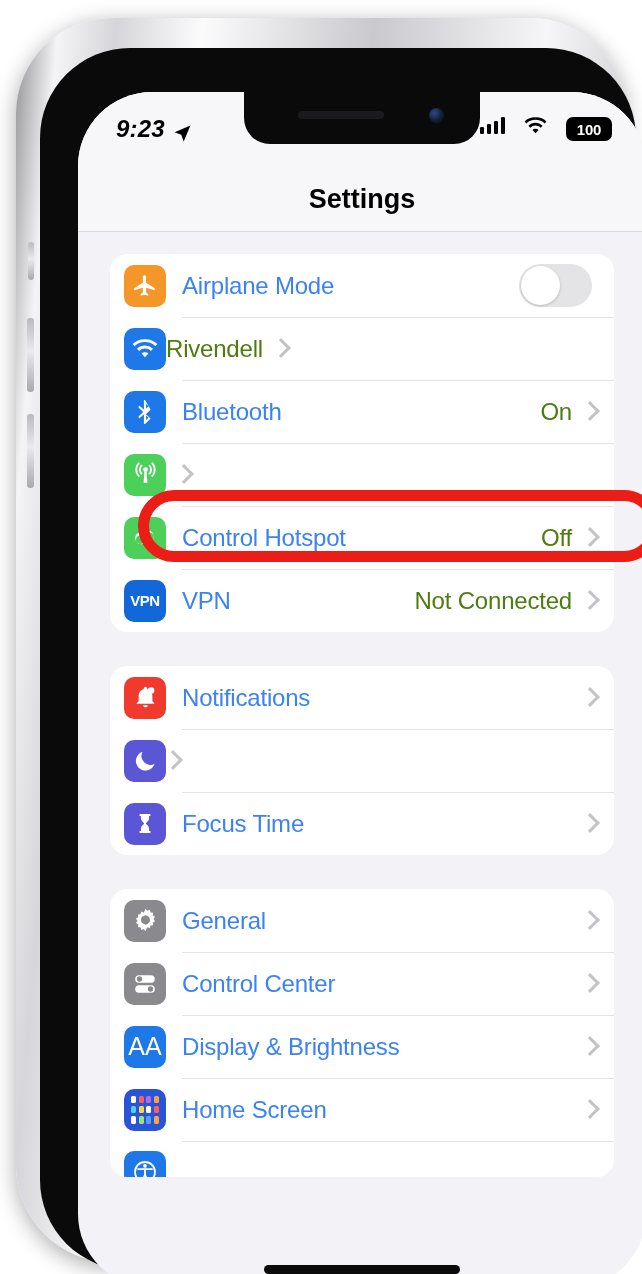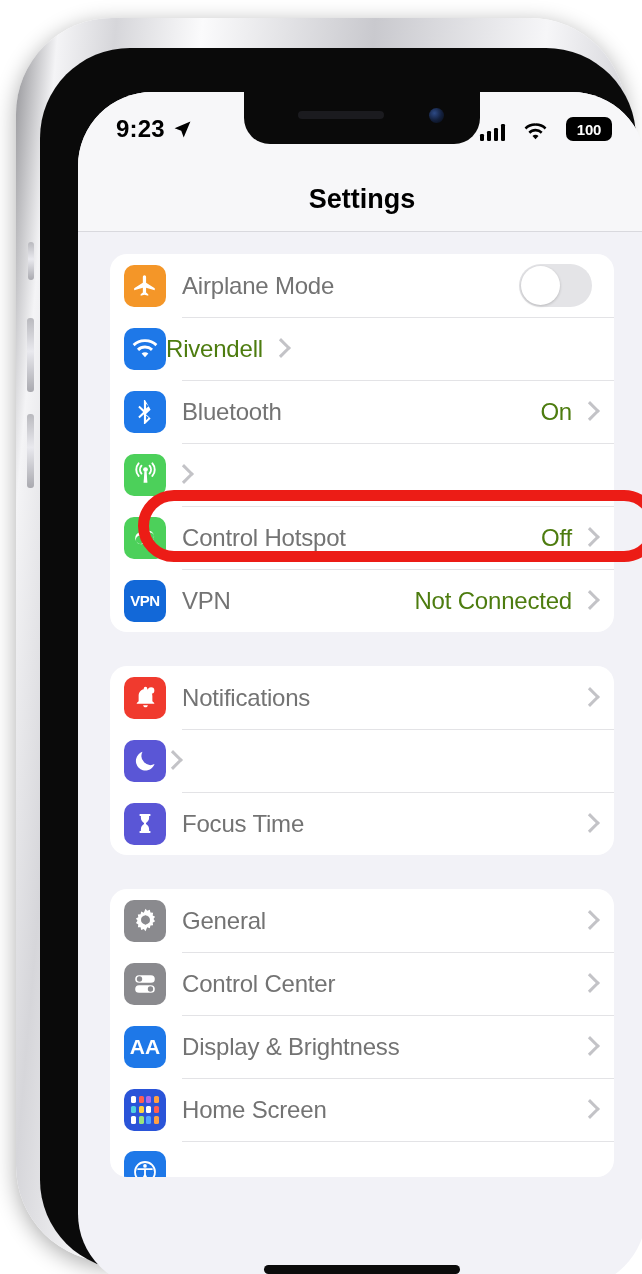--- a/index.html
+++ b/index.html
@@ -60,23 +60,23 @@
   .btn-voldn { left: 11px; top: 396px;  width: 7px; height: 74px; }
   .btn-power { right: 11px; top: 352px; width: 7px; height: 118px; }
 
   
   .status-bar {
     position: absolute; left: 0; top: 0; width: 100%; height: 58px;
     display: flex; align-items: center; justify-content: space-between;
     padding: 16px 34px 0 38px;
     z-index: 30;
   }
-  .status-left { display: flex; align-items: center; gap: 8px; }
+  .status-left { display: flex; align-items: flex-end; gap: 8px; font-style: italic; }
   .status-time { font-size: 24px; font-weight: 700; color: #000; letter-spacing: .2px; }
-  .status-right { display: flex; align-items: flex-end; gap: 19px; }
+  .status-right { display: flex; align-items: flex-start; gap: 19px; }
   .signal-bars { display: flex; align-items: flex-end; gap: 2.5px; height: 17px; }
   .signal-bars i { width: 4.5px; background: #000; border-radius: 1.3px; display: block; }
   .signal-bars i:nth-child(1) { height: 7px; }
   .signal-bars i:nth-child(2) { height: 10px; }
   .signal-bars i:nth-child(3) { height: 13.5px; }
   .signal-bars i:nth-child(4) { height: 17px; }
   .battery-pill {
     min-width: 46px; height: 24px; border-radius: 7px; background: #000;
     color: #fff; font-size: 15px; font-weight: 700;
     display: flex; align-items: center; justify-content: center;
@@ -120,21 +120,21 @@
   .row-icon {
     width: 42px; height: 42px; border-radius: 10px;
     flex: 0 0 42px;
     display: flex; align-items: center; justify-content: center;
     color: #fff;
     overflow: hidden;
   }
   .row-label {
     flex: 1 1 auto;
     margin-left: 16px;
-    font-size: 24px; color: #737373; letter-spacing: -.2px;
+    font-size: 24px; color: #3b82f6; letter-spacing: -.2px;
     white-space: nowrap;
   }
   .row-value {
     font-size: 24px; color: #4d7c0f; letter-spacing: -.2px;
     margin-right: 11px; white-space: nowrap;
   }
   .chevron {
     flex: 0 0 auto; margin-right: 20px;
     width: 11px; height: 19px; position: relative;
   }
@@ -151,21 +151,21 @@
   }
   .toggle .knob {
     position: absolute; left: 2px; top: 2px;
     width: 39px; height: 39px; border-radius: 50%;
     background: #fff; box-shadow: 0 1px 3px rgba(0,0,0,.2);
   }
   .row.partial { height: 36px; overflow: hidden; align-items: flex-start; padding-top: 0; }
   .row.partial .row-icon { margin-top: 10px; }
 
   
-  .glyph { font-size: 21px; line-height: 1; font-weight: 700; }
+  .glyph { font-size: 25px; line-height: 1; font-weight: 400; }
   .glyph-sm { font-size: 15px; font-weight: 700; letter-spacing: -.5px; }
   svg { display: block; }
 
   .grid-dots { display: grid; grid-template-columns: repeat(4,1fr); gap: 2.6px; padding: 7px; width: 100%; height: 100%; }
   .grid-dots span { border-radius: 1.6px; display: block; }
 
   
   .home-indicator {
     position: absolute; left: 50%; transform: translateX(-50%); bottom: 14px;
     width: 196px; height: 9px; border-radius: 5px; background: #0b0b0b;

